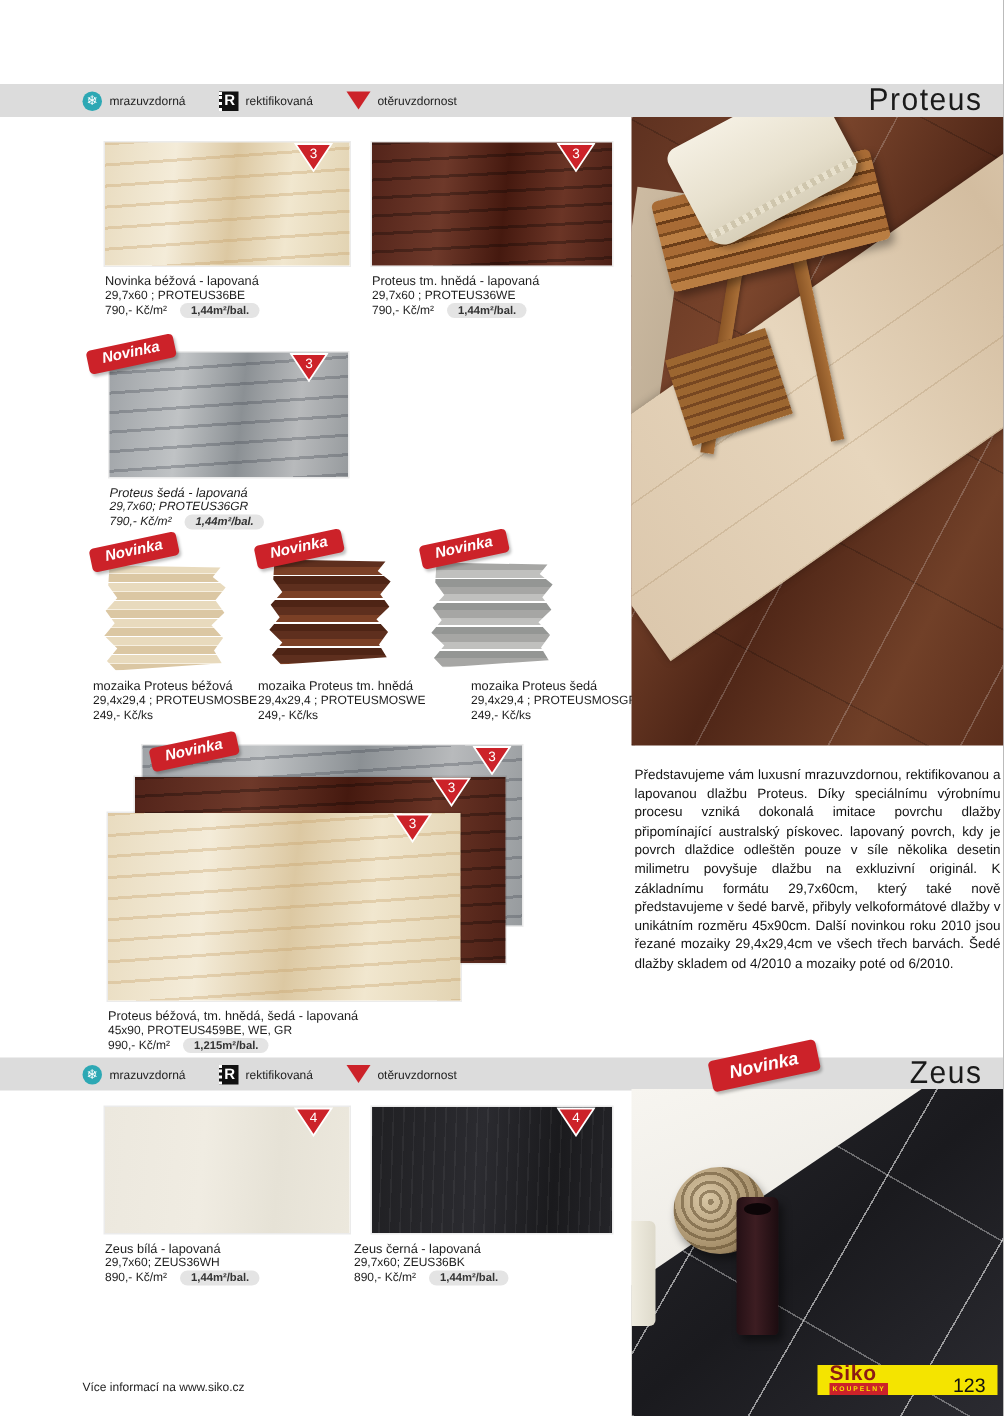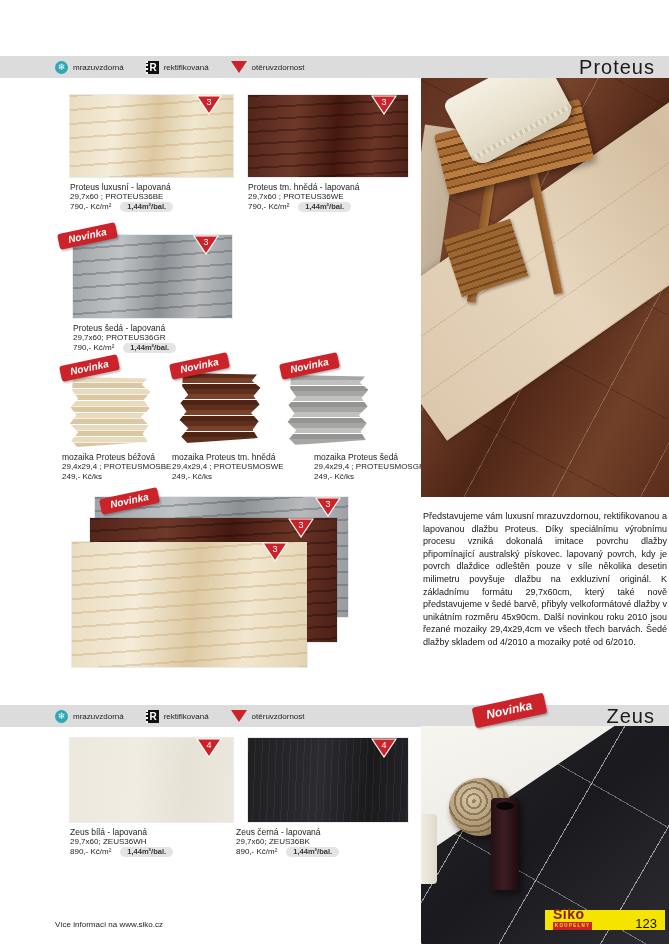--- a/index.html
+++ b/index.html
@@ -217,21 +217,21 @@
   </div>
 
   <div class="swatch sw-beige" style="left:70px; top:95px; width:163px; height:82px;"></div>
   <div class="tri-badge" style="left:196px; top:95px;">
     <svg width="26" height="20" viewBox="0 0 26 20">
         <polygon points="1,1 25,1 13,19" fill="#cc2229" stroke="#fff" stroke-width="1.2"></polygon>
         <text x="13" y="10" text-anchor="middle" font-size="9" fill="#fff" font-family="Liberation Sans, sans-serif">3</text>
       </svg>
   </div>
   <div class="plabel" style="left:70px; top:182px;">
-    <div class="nm">Proteus luxusní - lapovaná</div>
+    <div class="nm">Novinka béžová - lapovaná</div>
     <div>29,7x60 ; PROTEUS36BE</div>
     <div><span>790,- Kč/m²</span><span class="pill">1,44m²/bal.</span></div>
   </div>
 
   <div class="swatch sw-brown" style="left:248px; top:95px; width:160px; height:82px;"></div>
   <div class="tri-badge" style="left:371px; top:95px;">
     <svg width="26" height="20" viewBox="0 0 26 20">
         <polygon points="1,1 25,1 13,19" fill="#cc2229" stroke="#fff" stroke-width="1.2"></polygon>
         <text x="13" y="10" text-anchor="middle" font-size="9" fill="#fff" font-family="Liberation Sans, sans-serif">3</text>
       </svg>
@@ -243,21 +243,21 @@
   </div>
 
   <div class="swatch sw-gray" style="left:73px; top:235px; width:159px; height:83px;"></div>
   <div class="novinka" style="left:58px; top:228px;">Novinka</div>
   <div class="tri-badge" style="left:193px; top:235px;">
     <svg width="26" height="20" viewBox="0 0 26 20">
         <polygon points="1,1 25,1 13,19" fill="#cc2229" stroke="#fff" stroke-width="1.2"></polygon>
         <text x="13" y="10" text-anchor="middle" font-size="9" fill="#fff" font-family="Liberation Sans, sans-serif">3</text>
       </svg>
   </div>
-  <div class="plabel" style="left:73px; top:323px;">
+  <div class="plabel" style="left:73px; top:323px;font-style:italic;">
     <div class="nm">Proteus šedá - lapovaná</div>
     <div>29,7x60; PROTEUS36GR</div>
     <div><span>790,- Kč/m²</span><span class="pill">1,44m²/bal.</span></div>
   </div>
 
   <div class="mosaic mo-beige" style="left:67px; top:377px; width:86px; height:70px;"></div>
   <div class="novinka" style="left:60px; top:360px;">Novinka</div>
   <div class="plabel" style="left:62px; top:452px;">
     <div class="nm">mozaika Proteus béžová</div>
     <div>29,4x29,4 ; PROTEUSMOSBE</div>
@@ -295,20 +295,25 @@
       </svg>
   </div>
   <div class="swatch sw-beige" style="left:72px; top:542px; width:235px; height:125px; z-index:3;"></div>
   <div class="tri-badge" style="left:262px; top:542px; z-index:4;">
     <svg width="26" height="20" viewBox="0 0 26 20">
         <polygon points="1,1 25,1 13,19" fill="#cc2229" stroke="#fff" stroke-width="1.2"></polygon>
         <text x="13" y="10" text-anchor="middle" font-size="9" fill="#fff" font-family="Liberation Sans, sans-serif">3</text>
       </svg>
   </div>
   <div class="novinka" style="left:100px; top:493px; z-index:4;">Novinka</div>
+  <div class="plabel" style="left:72px; top:672px; z-index:4;">
+    <div class="nm">Proteus béžová, tm. hnědá, šedá - lapovaná</div>
+    <div>45x90, PROTEUS459BE, WE, GR</div>
+    <div><span>990,- Kč/m²</span><span class="pill">1,215m²/bal.</span></div>
+  </div>
 
   <div class="photo1">
     <div class="beige-sliver"></div>
     <div class="beige-band"></div>
     <div class="stool-leg leg1"></div>
     <div class="stool-leg leg2"></div>
     <div class="stool-leg leg3"></div>
     <div class="stool-seat"></div>
     <div class="towel"></div>
   </div>

